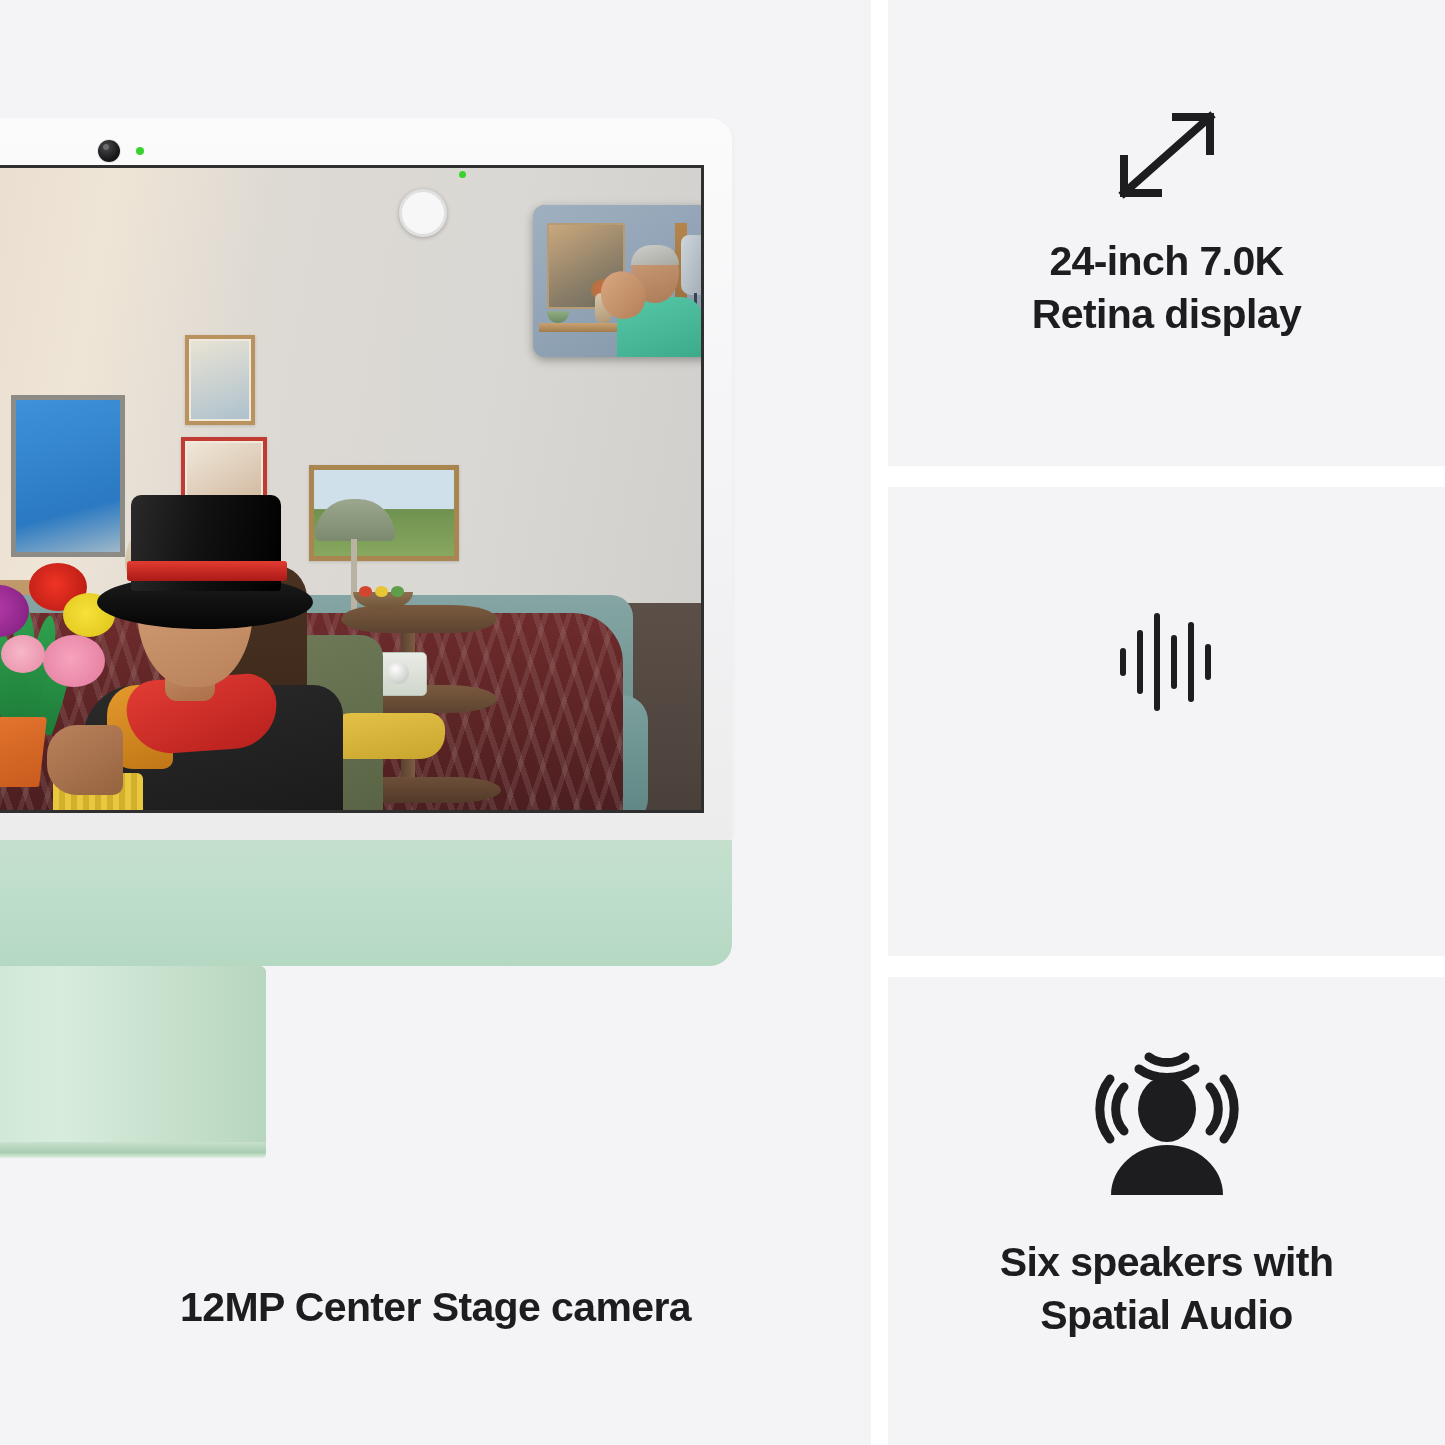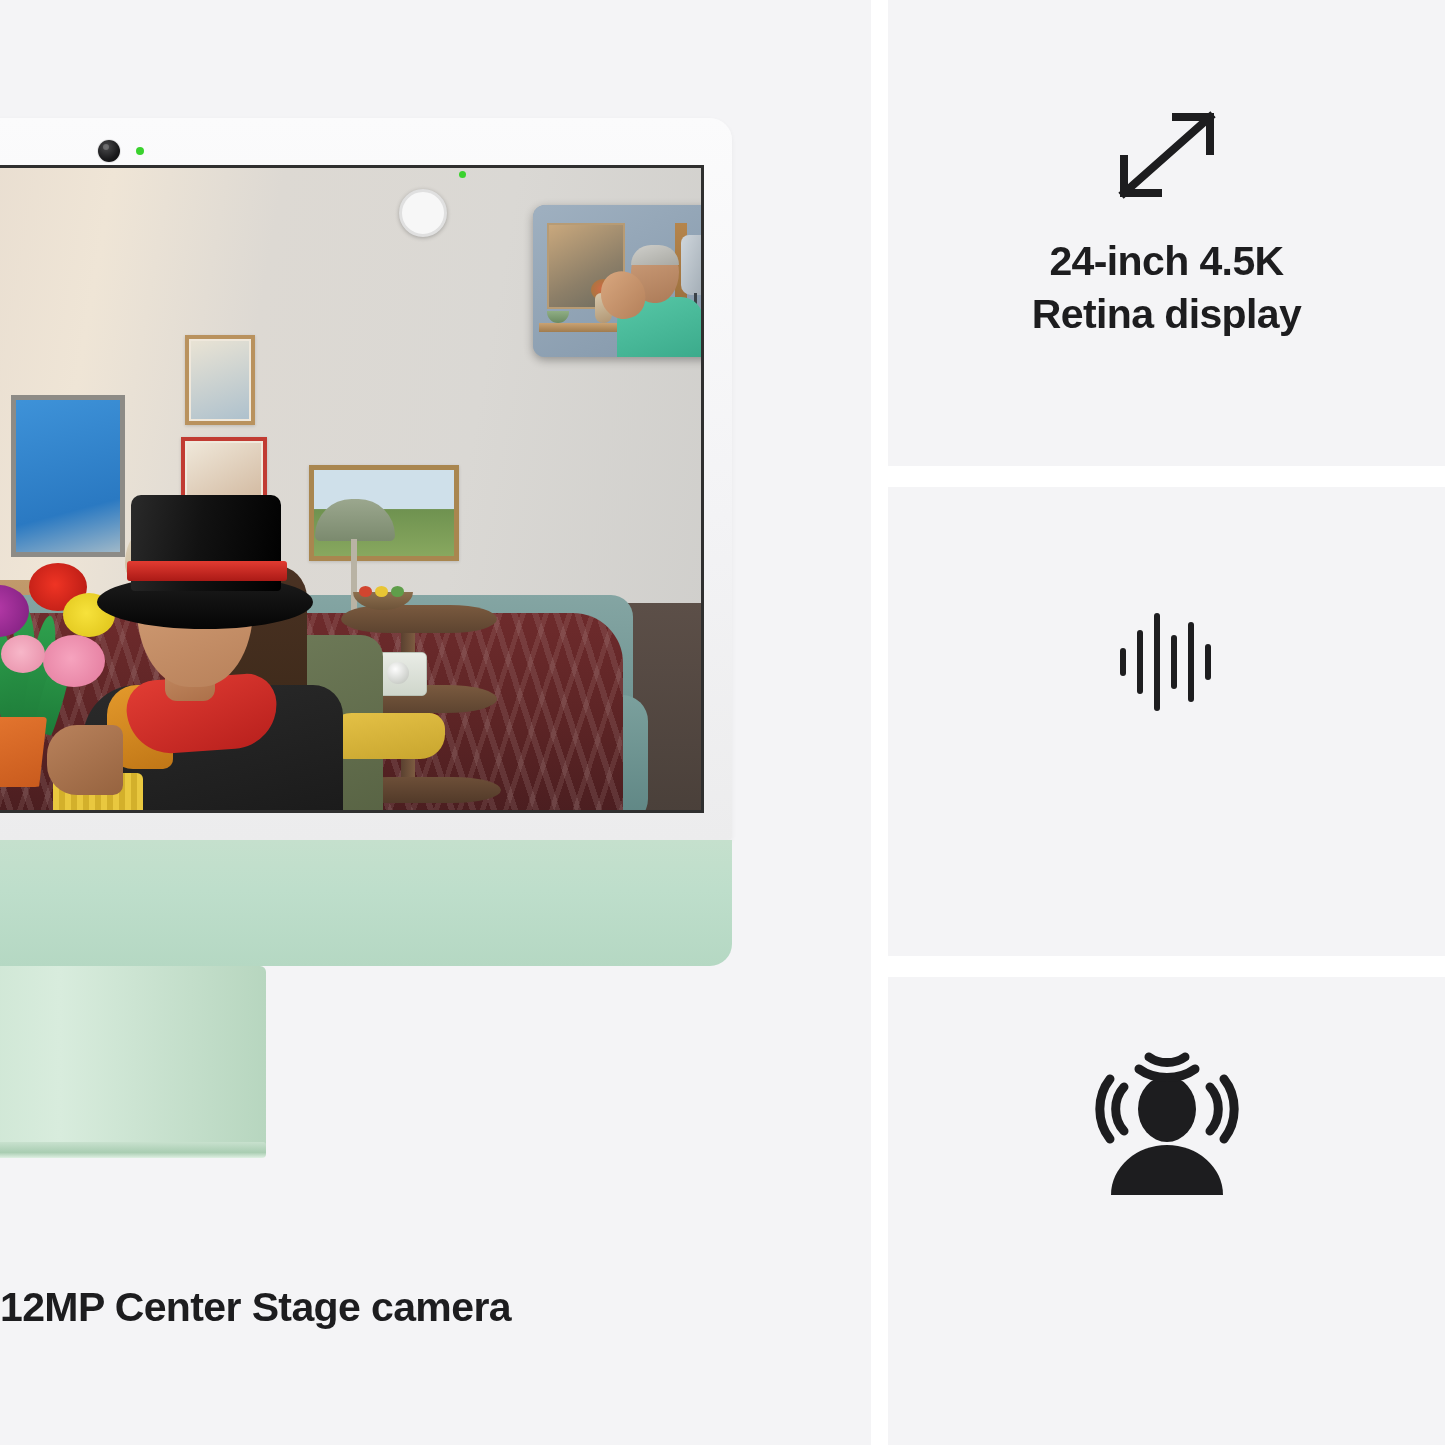--- a/index.html
+++ b/index.html
@@ -75,21 +75,21 @@
     color: #1d1d1f;
     text-align: center;
     white-space: pre-line;
   }
 
   
   .caption {
     position: absolute;
     left: 0;
     width: 871px;
-    text-align: left;
+    text-align: center;
     font-size: 41px;
     line-height: 1.3;
     font-weight: 600;
     letter-spacing: -0.015em;
     color: #1d1d1f;
   }
   #camera-caption { top: 1281px; }
 
   
   #imac {
@@ -639,21 +639,21 @@
 
   <div class="panel" id="panel-display">
     <div class="feature-inner">
       <span class="feature-icon">
         <svg width="130" height="120" viewBox="0 0 130 120" fill="none" stroke="#1d1d1f" stroke-width="8" stroke-linecap="square" stroke-linejoin="miter">
           <line x1="22" y1="98" x2="108" y2="22"></line>
           <polyline points="108,56 108,22 74,22"></polyline>
           <polyline points="22,64 22,98 56,98"></polyline>
         </svg>
       </span>
-      <div class="feature-label">24-inch 4.5K
+      <div class="feature-label">24-inch 7.0K
 Retina display</div>
     </div>
   </div>
 
   <div class="panel" id="panel-mics">
     <div class="feature-inner">
       <span class="feature-icon">
         <svg width="100" height="120" viewBox="0 0 100 120" fill="none" stroke="#1d1d1f" stroke-width="6" stroke-linecap="round">
           <line x1="6" y1="49" x2="6" y2="71"></line>
           <line x1="23" y1="31" x2="23" y2="89"></line>
@@ -677,16 +677,18 @@
           <g stroke="#1d1d1f" stroke-width="9" stroke-linecap="round" fill="none">
             <path d="M62 22 a26 20 0 0 0 36 0"></path>
             <path d="M52 34 a40 30 0 0 0 56 0"></path>
             <path d="M37 52 a26 30 0 0 0 0 44"></path>
             <path d="M23 44 a40 45 0 0 0 0 60"></path>
             <path d="M123 52 a26 30 0 0 1 0 44"></path>
             <path d="M137 44 a40 45 0 0 1 0 60"></path>
           </g>
         </svg>
       </span>
+      <div class="feature-label">Six speakers with
+Spatial Audio</div>
     </div>
   </div>
 
 </div>
 
 </body></html>

